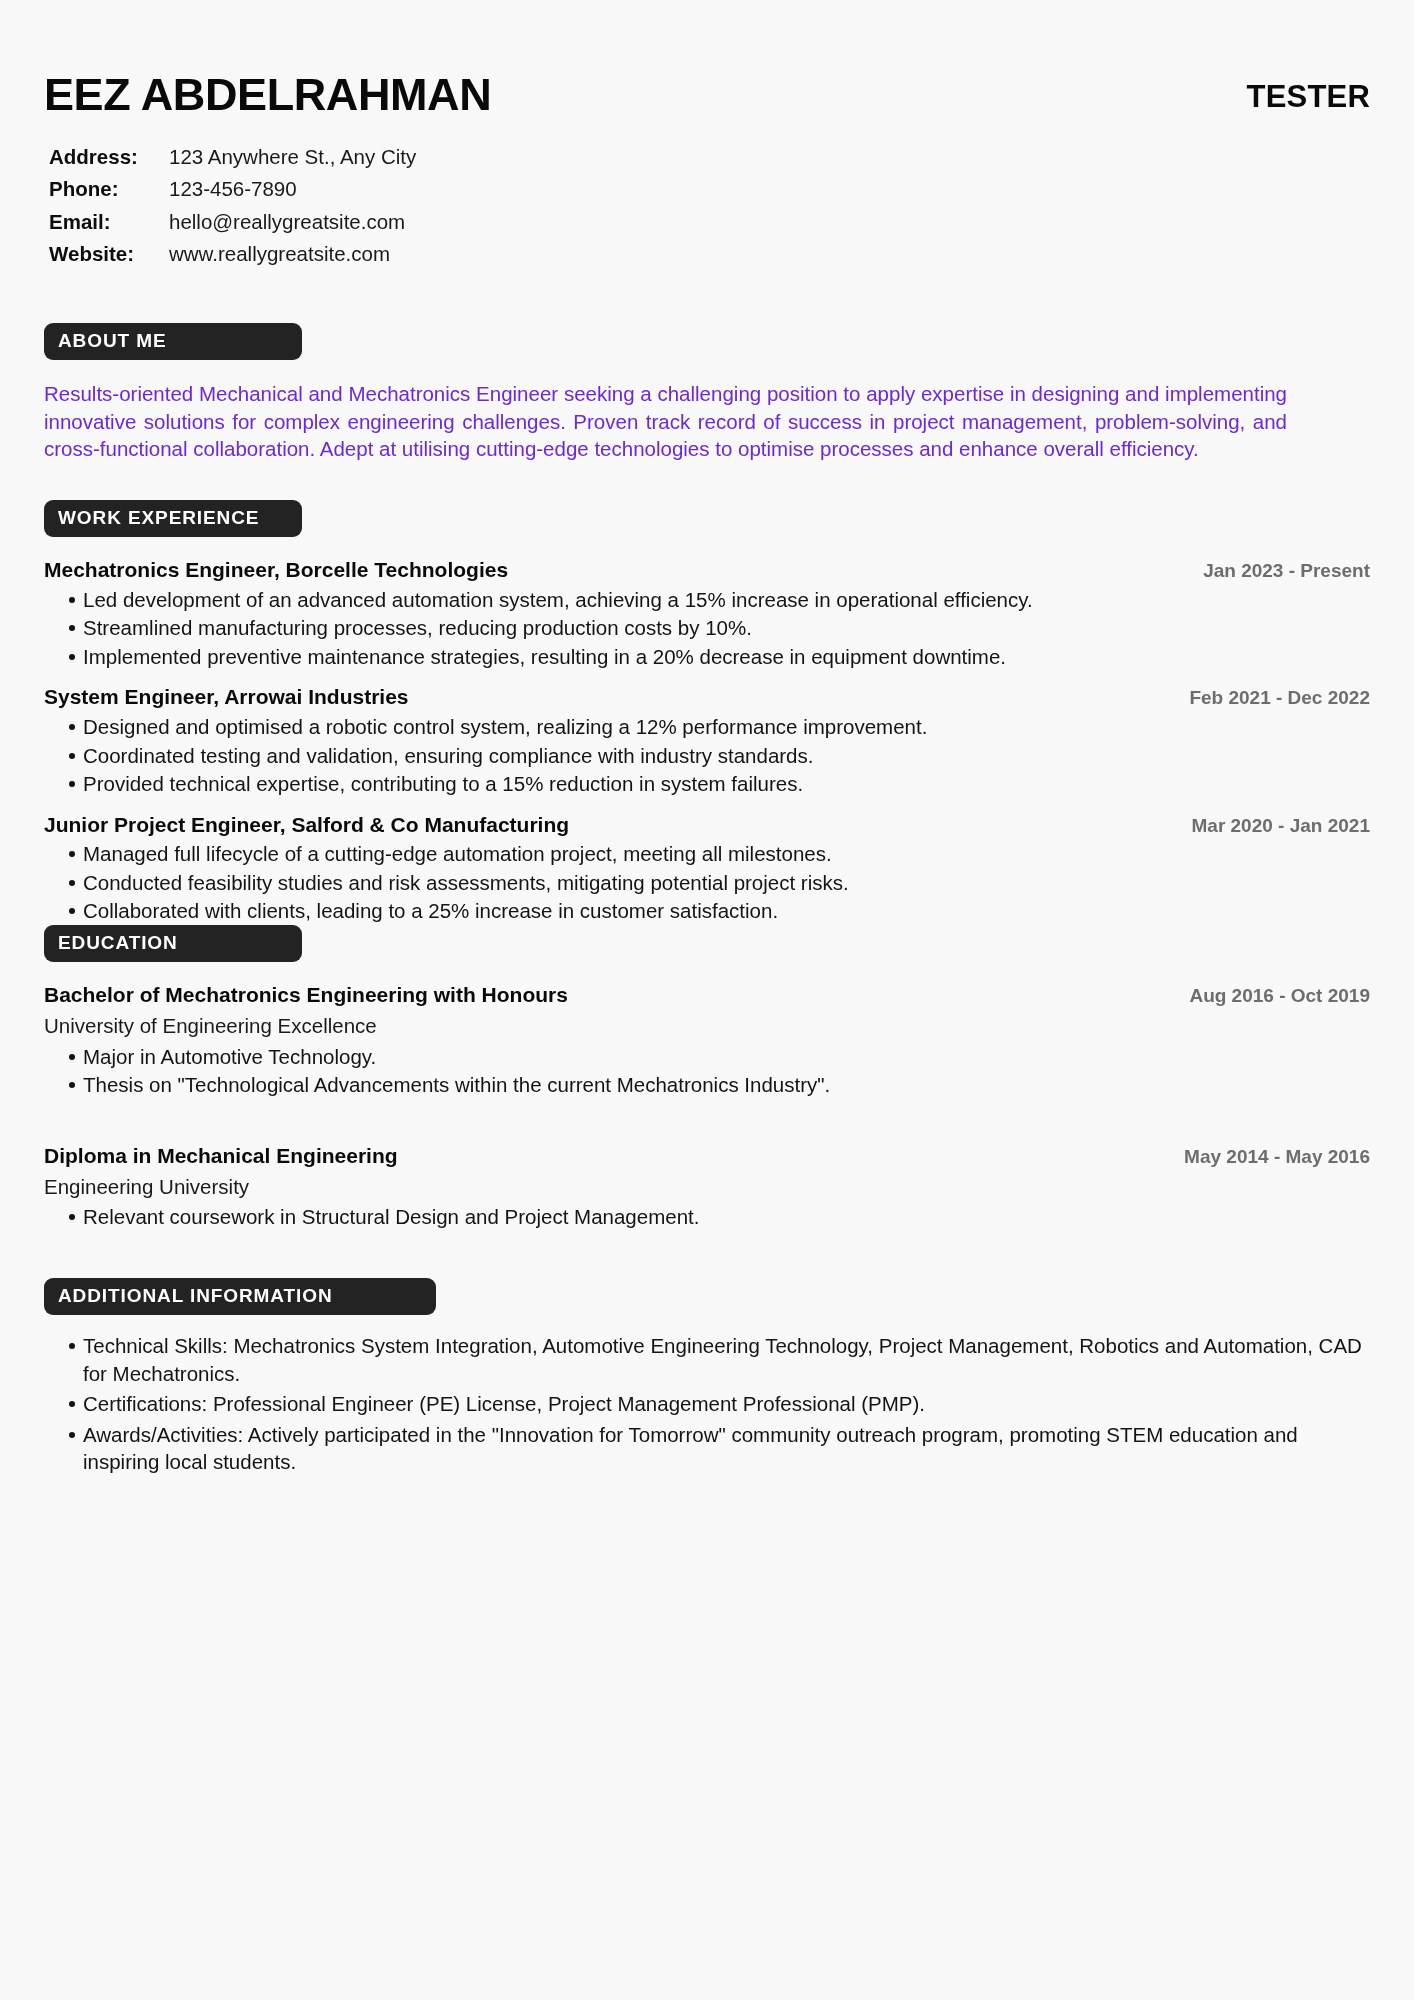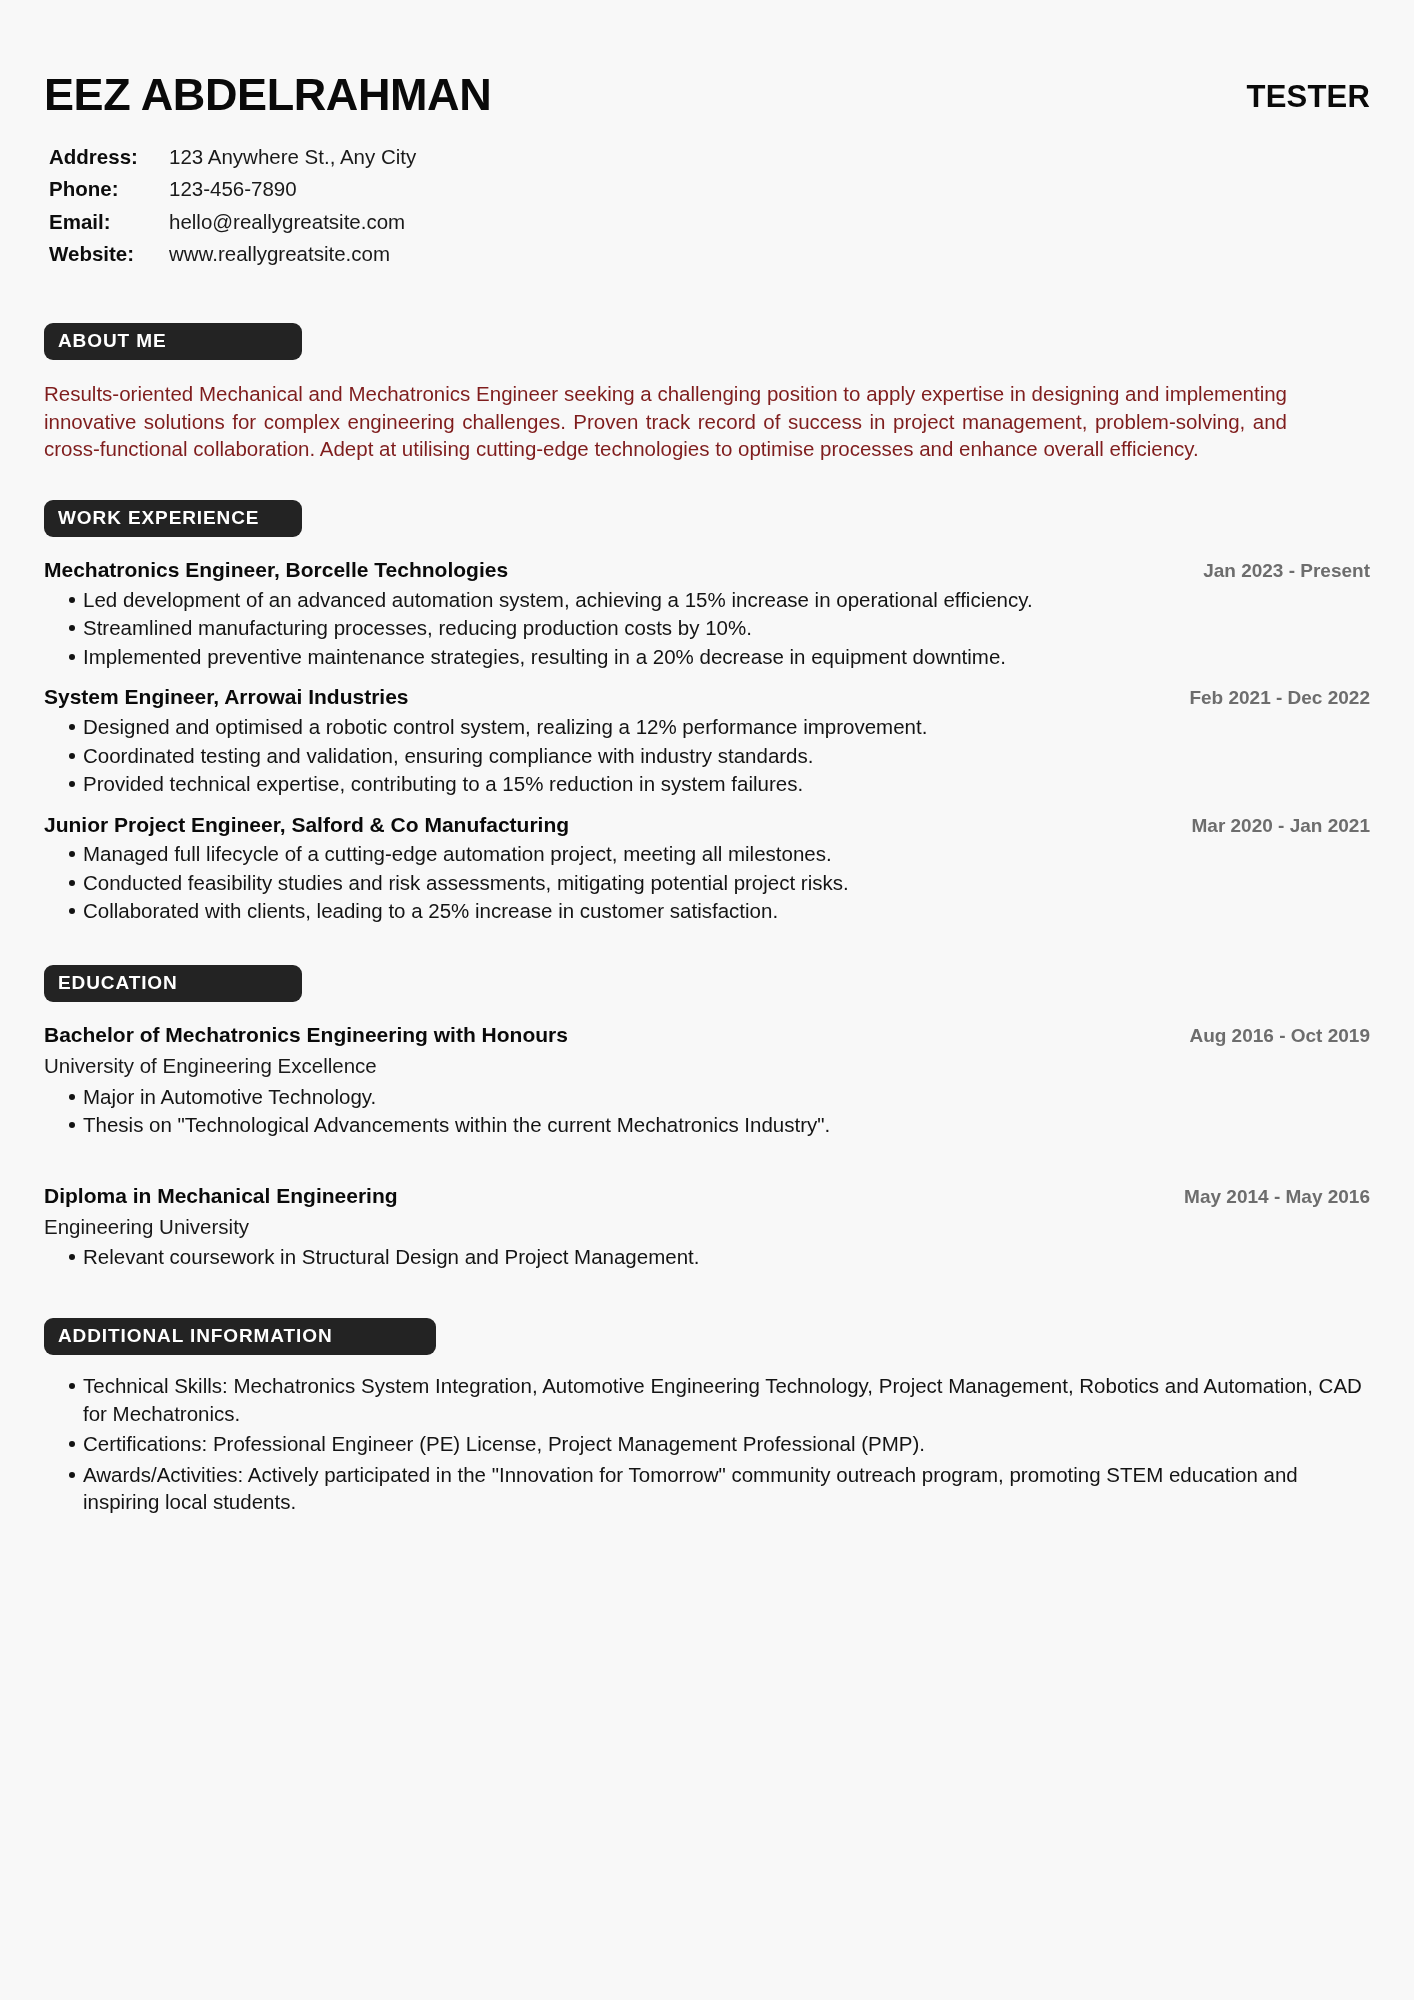--- a/index.html
+++ b/index.html
@@ -84,30 +84,30 @@
     letter-spacing: 0.9px;
     padding: 8px 0 9px 14px;
     box-sizing: border-box;
     line-height: 1.08;
   }
   .badge.w-std { width: 258px; }
   .badge.w-wide { width: 392px; }
 
   .section-about { margin-top: 52px; }
   .section-work { margin-top: 37px; }
-  .section-edu { margin-top: 40px; }
+  .section-edu { }
   .section-extra { margin-top: 47px; }
 
   
   .about-text {
     margin-top: 20px;
     font-size: 20.5px;
     line-height: 1.345;
     text-align: justify;
-    color: #7f1d1d;
+    color: #6d28d9;
     width: 1243px;
   }
 
   
   .entry { margin-top: 20px; }
   .entry-head {
     display: flex;
     align-items: baseline;
     justify-content: space-between;
   }

